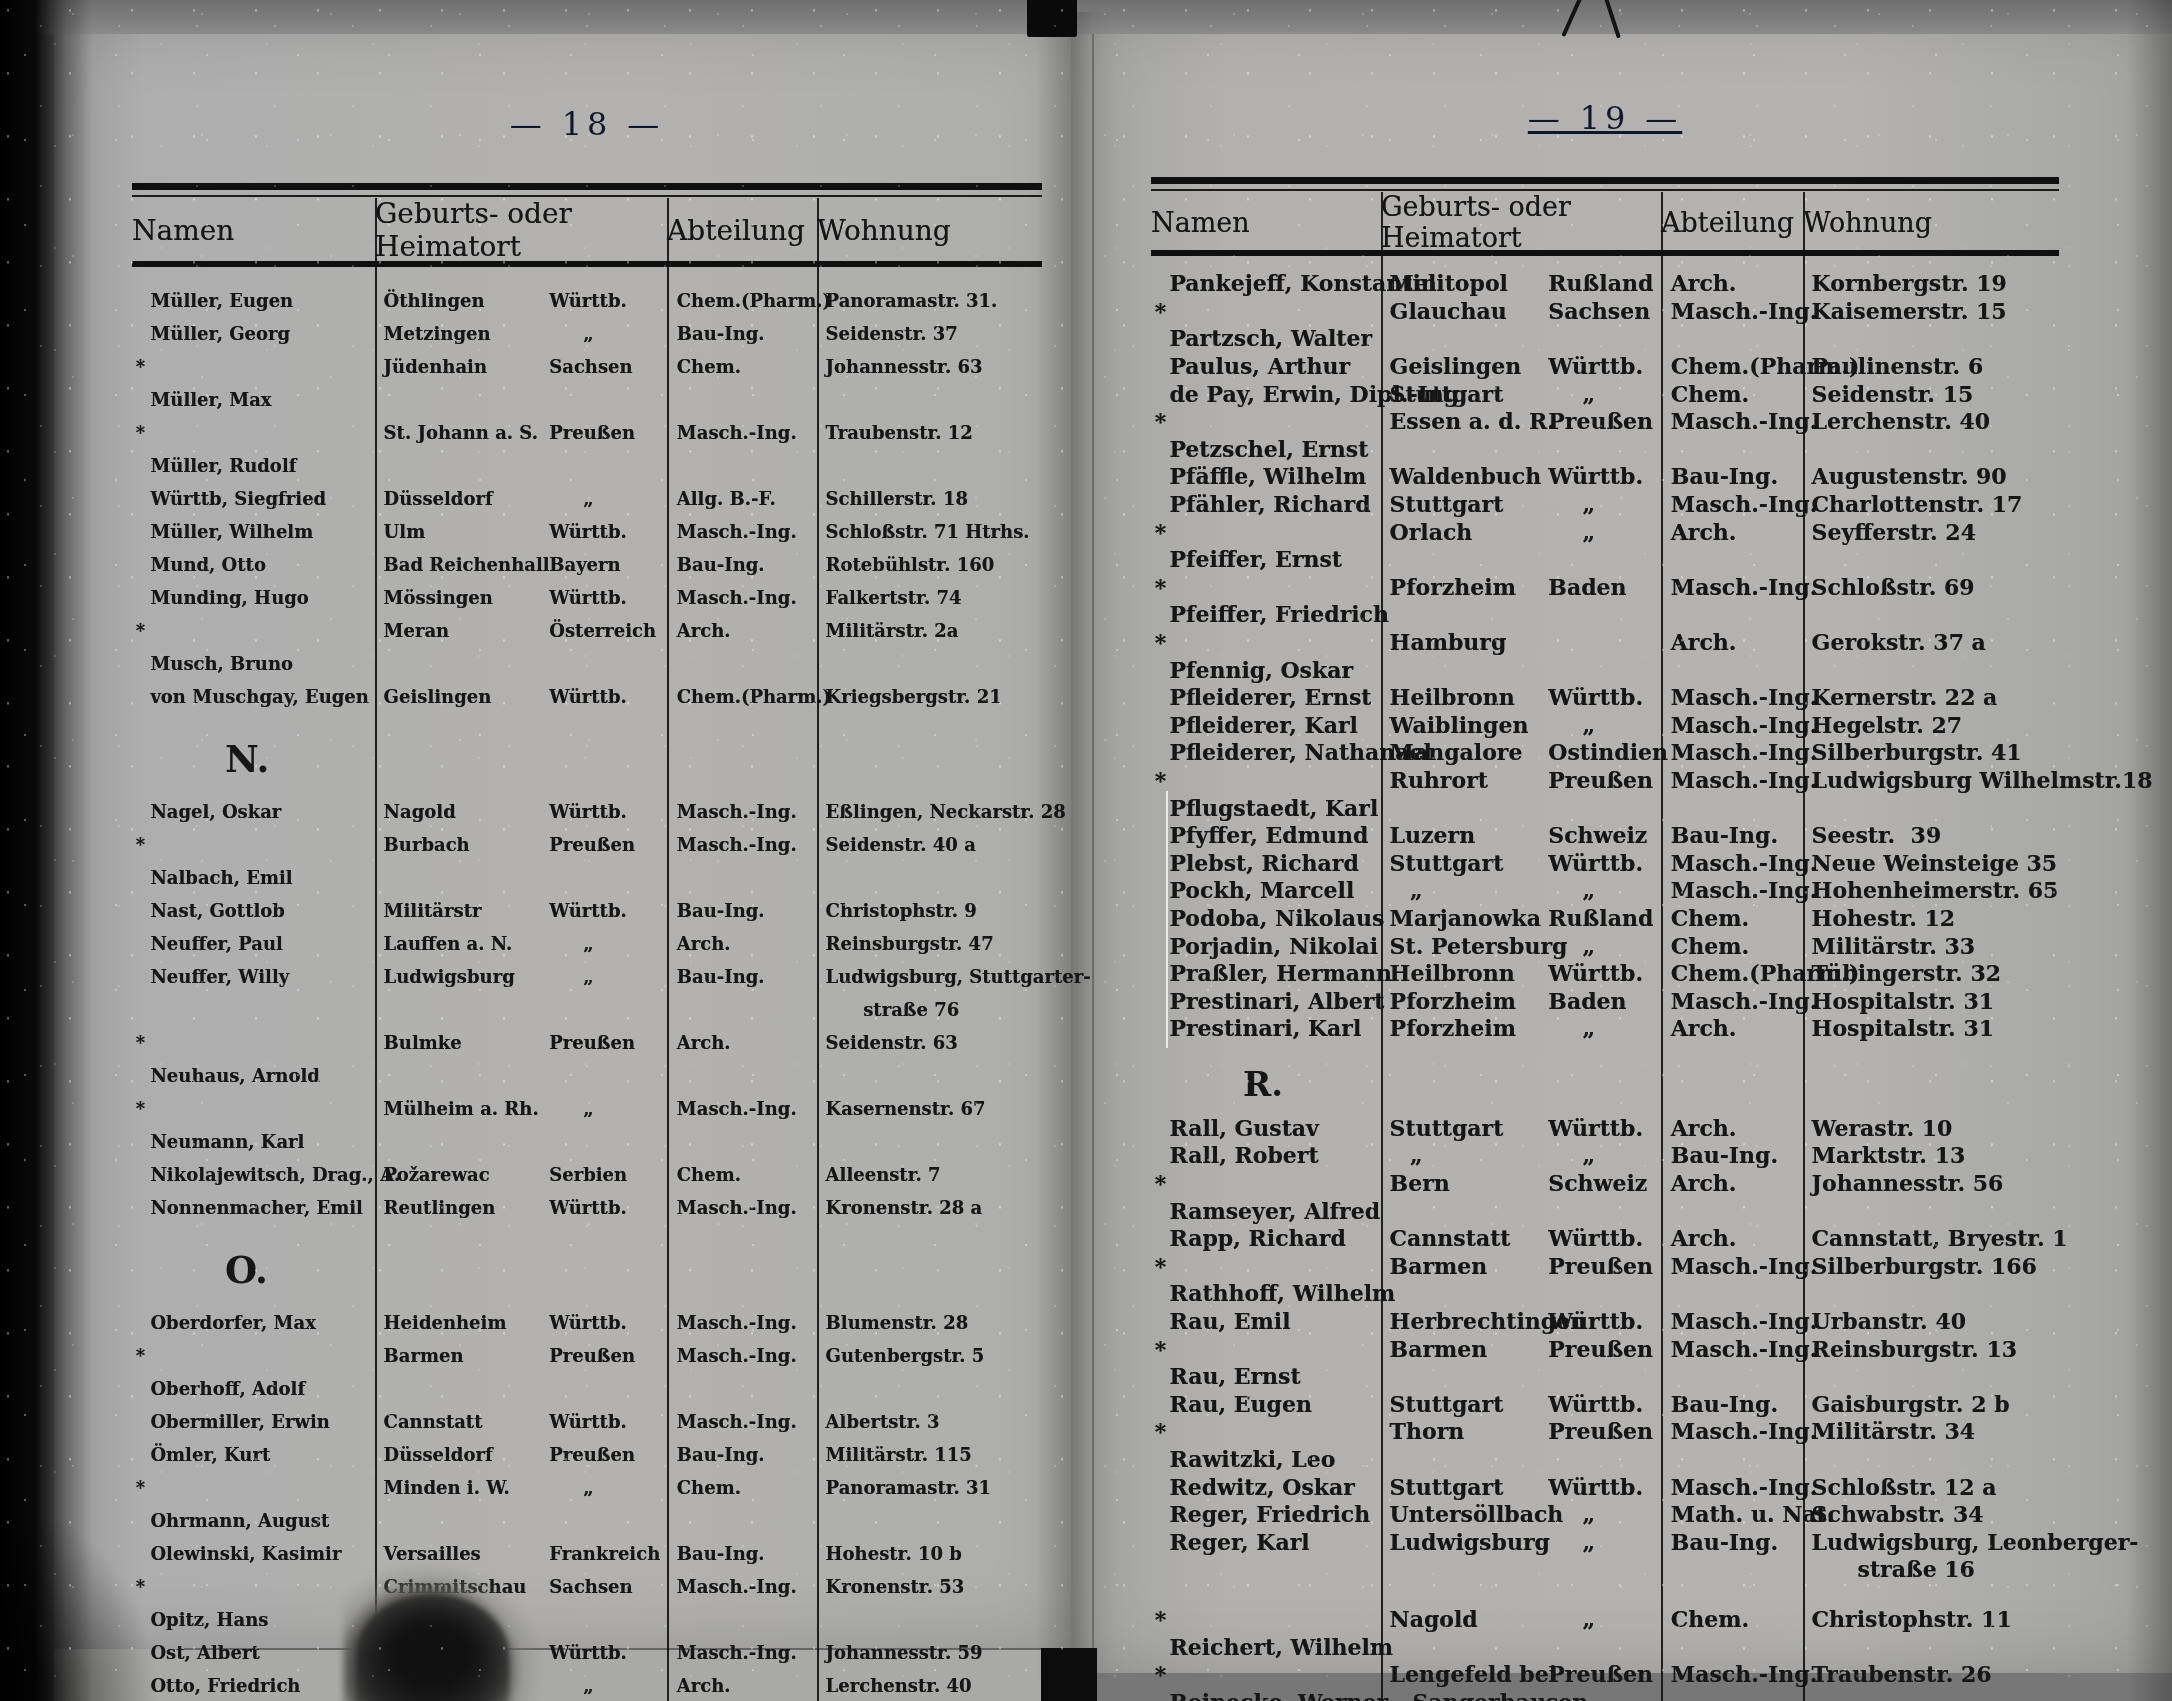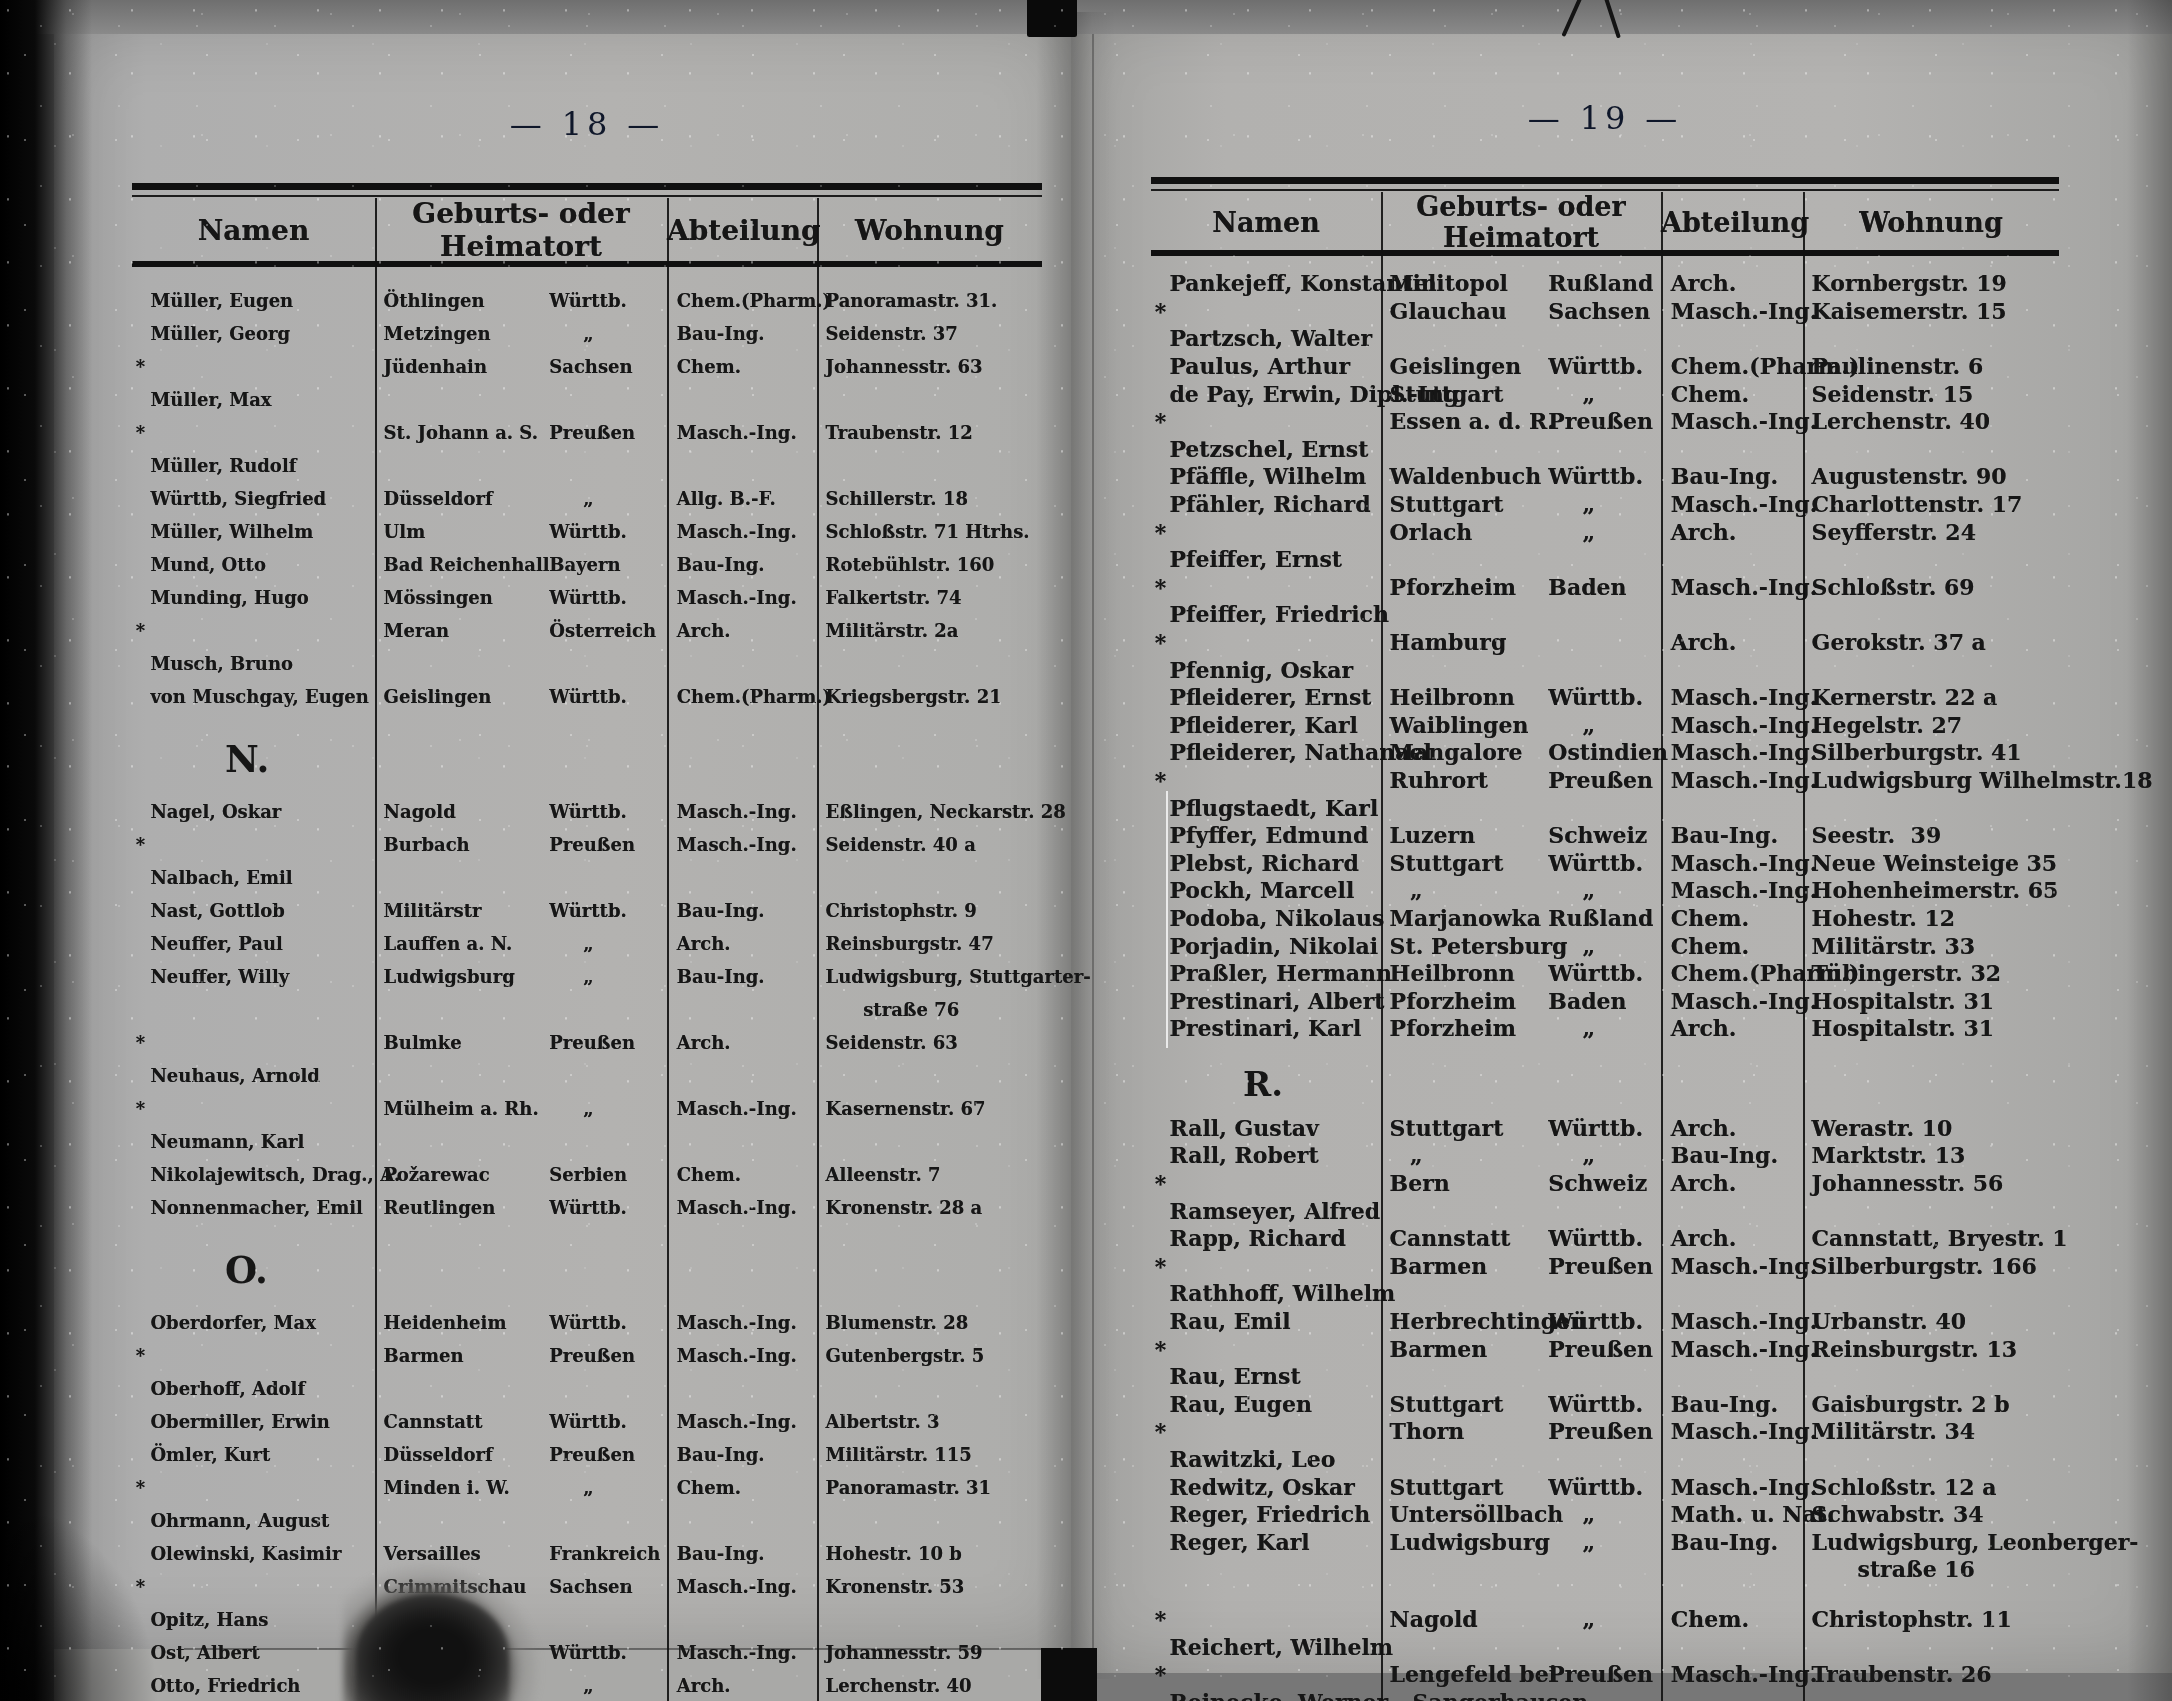--- a/index.html
+++ b/index.html
@@ -49,30 +49,30 @@
     background-image:
       radial-gradient(circle at 8px 10.4px, rgba(255,255,255,.50) 0.9px, transparent 1.5px),
       radial-gradient(circle at 41px 26px, rgba(255,255,255,.34) 0.6px, transparent 1.2px),
       radial-gradient(circle at 25px 55px, rgba(255,255,255,.42) 0.7px, transparent 1.3px),
       radial-gradient(circle at 55px 44px, rgba(235,235,235,.30) 0.6px, transparent 1.1px),
       radial-gradient(circle at 73px 14px, rgba(255,255,255,.26) 0.7px, transparent 1.2px);
     background-size:62px 63px,78px 80px,91px 85px,106px 102px,129px 121px;}
   
   .pagenum{position:absolute;font-size:32px;letter-spacing:4.9px;color:#0f172a;font-weight:500;}
   .pagenum.p18{left:132px;width:910px;top:105px;text-align:center;}
-  .pagenum.p19{left:1151px;width:908px;top:99px;text-align:center;}
+  .pagenum.p19{left:1151px;width:908px;top:99px;text-align:center;text-decoration:underline;}
   
   .table{position:absolute;}
   .table-left{left:132px;top:183px;width:910px;}
   .table-right{left:1151px;top:177px;width:908px;}
   .rule{background:#101010;}
   .rule-top{height:6.7px;}
   .rule-sub{height:2.5px;margin-top:4.9px;background:#1c1c1c;}
   .rule-mid{height:5.5px;}
-  .thead{display:grid;align-items:center;height:64px;font-weight:700;font-size:28px;text-align:center;
+  .thead{display:grid;align-items:center;height:64px;font-weight:400;font-size:28px;text-align:left;
     text-shadow:0 0 0.6px rgba(10,10,10,.6);}
   .table-left .thead,.table-left .row{grid-template-columns:243px 292px 150px 225px;}
   .table-right .thead,.table-right .row{grid-template-columns:230px 280px 142px 256px;}
   .table-right .thead{font-size:27px;height:59px;}
   .tbody{position:relative;}
   .table-left .tbody{padding-top:17px;padding-bottom:51px;}
   .table-right .tbody{padding-top:14.7px;padding-bottom:67px;}
   .vline{position:absolute;top:14.7px;bottom:0;width:1.8px;background:rgba(16,16,16,.9);}
   .table-left .v1{left:243px;} .table-left .v2{left:535px;} .table-left .v3{left:685px;}
   .table-right .v1{left:230px;} .table-right .v2{left:510px;} .table-right .v3{left:652px;}

